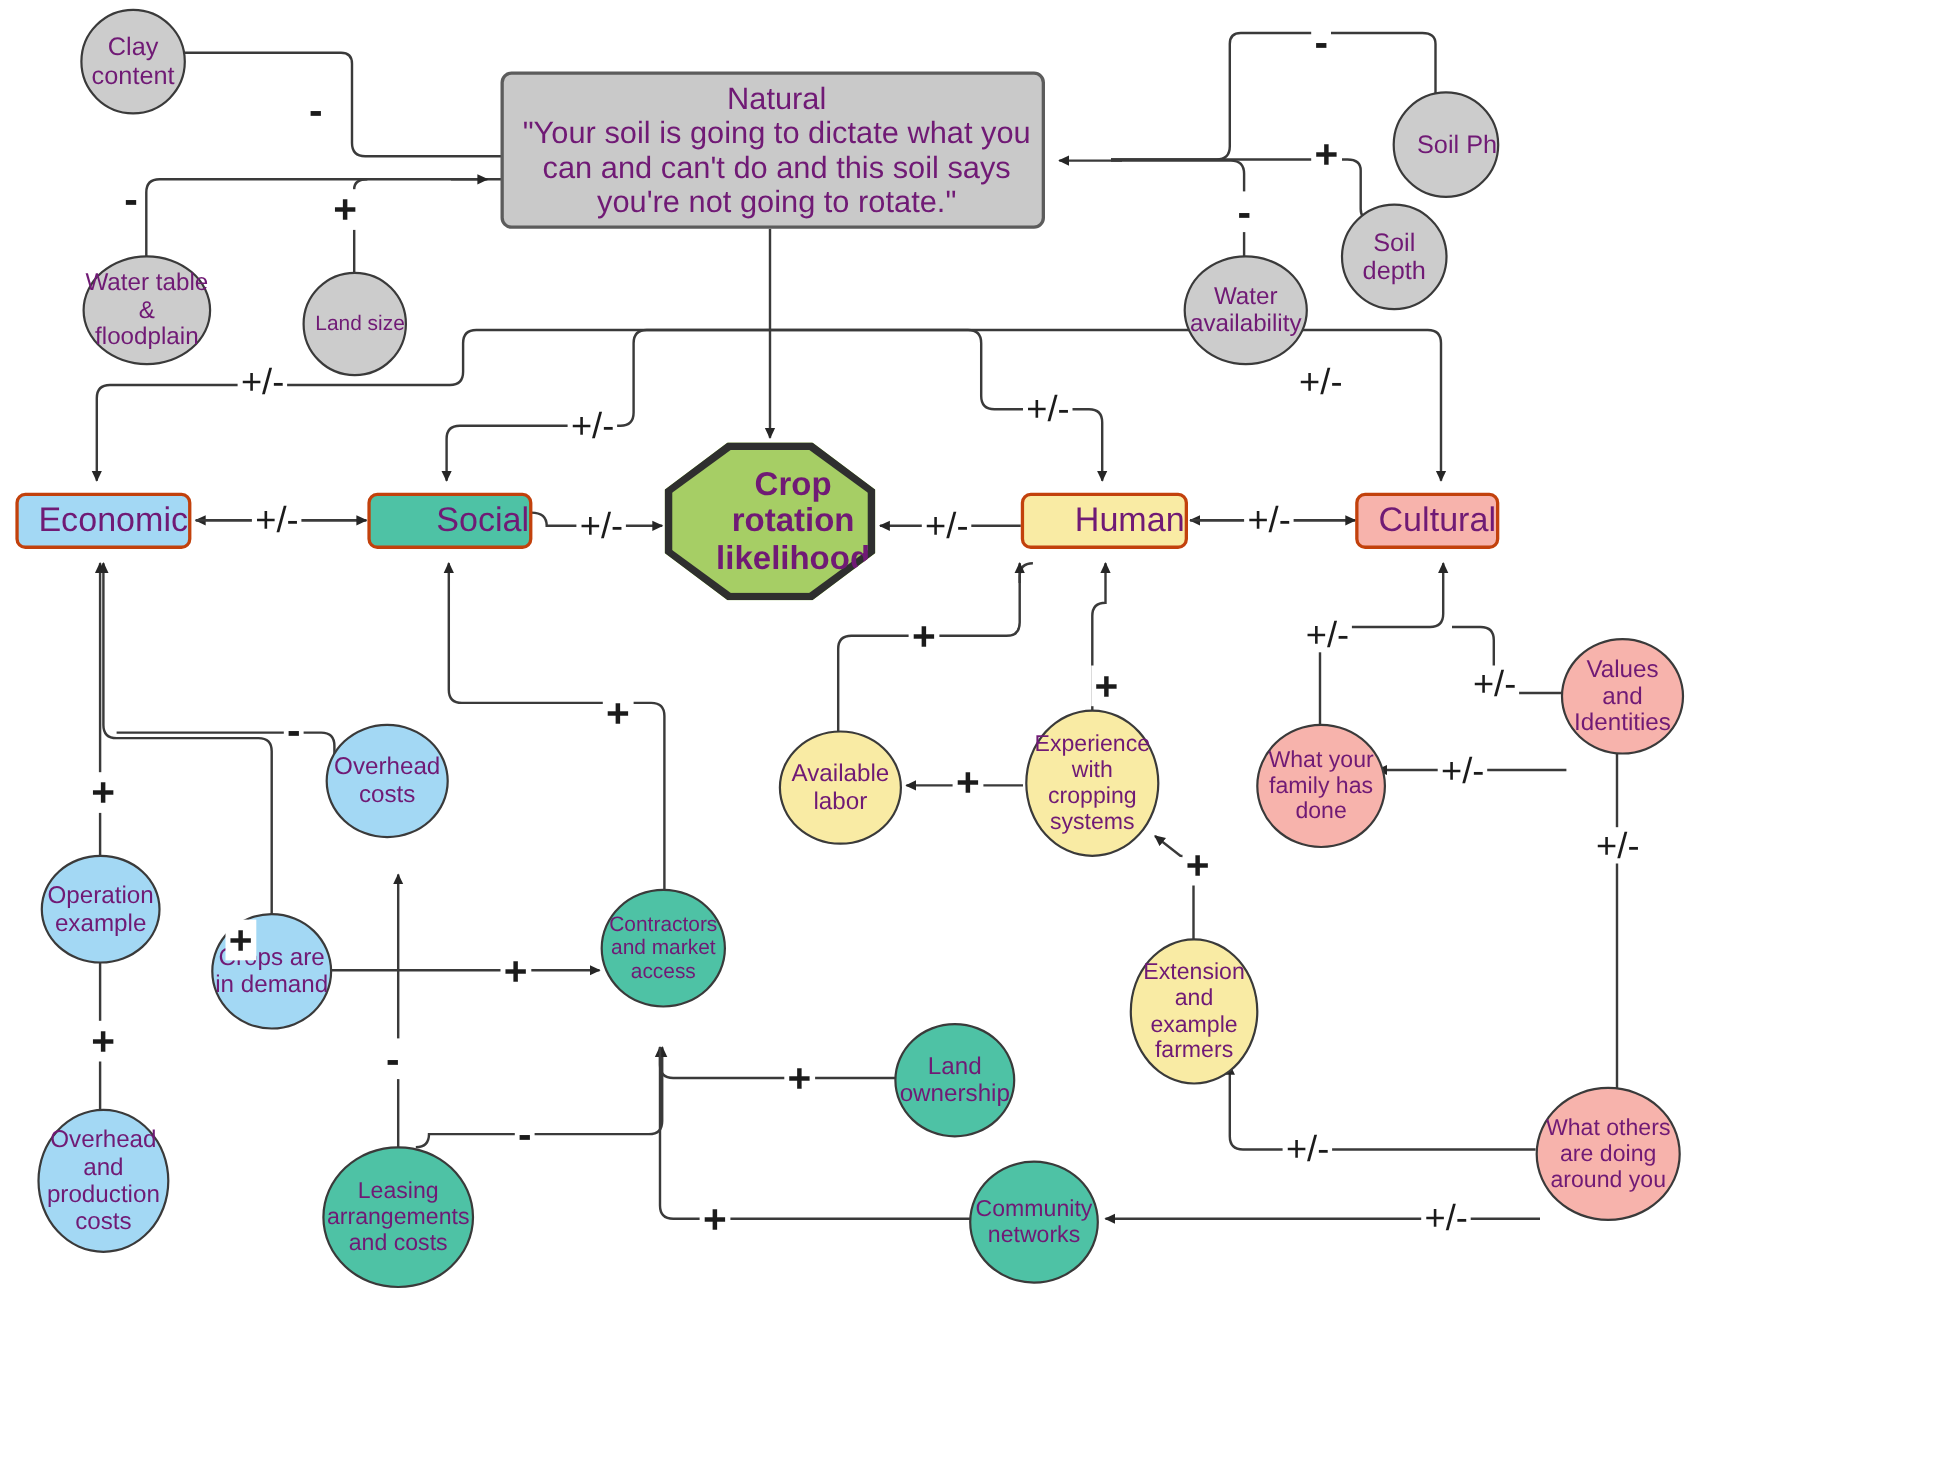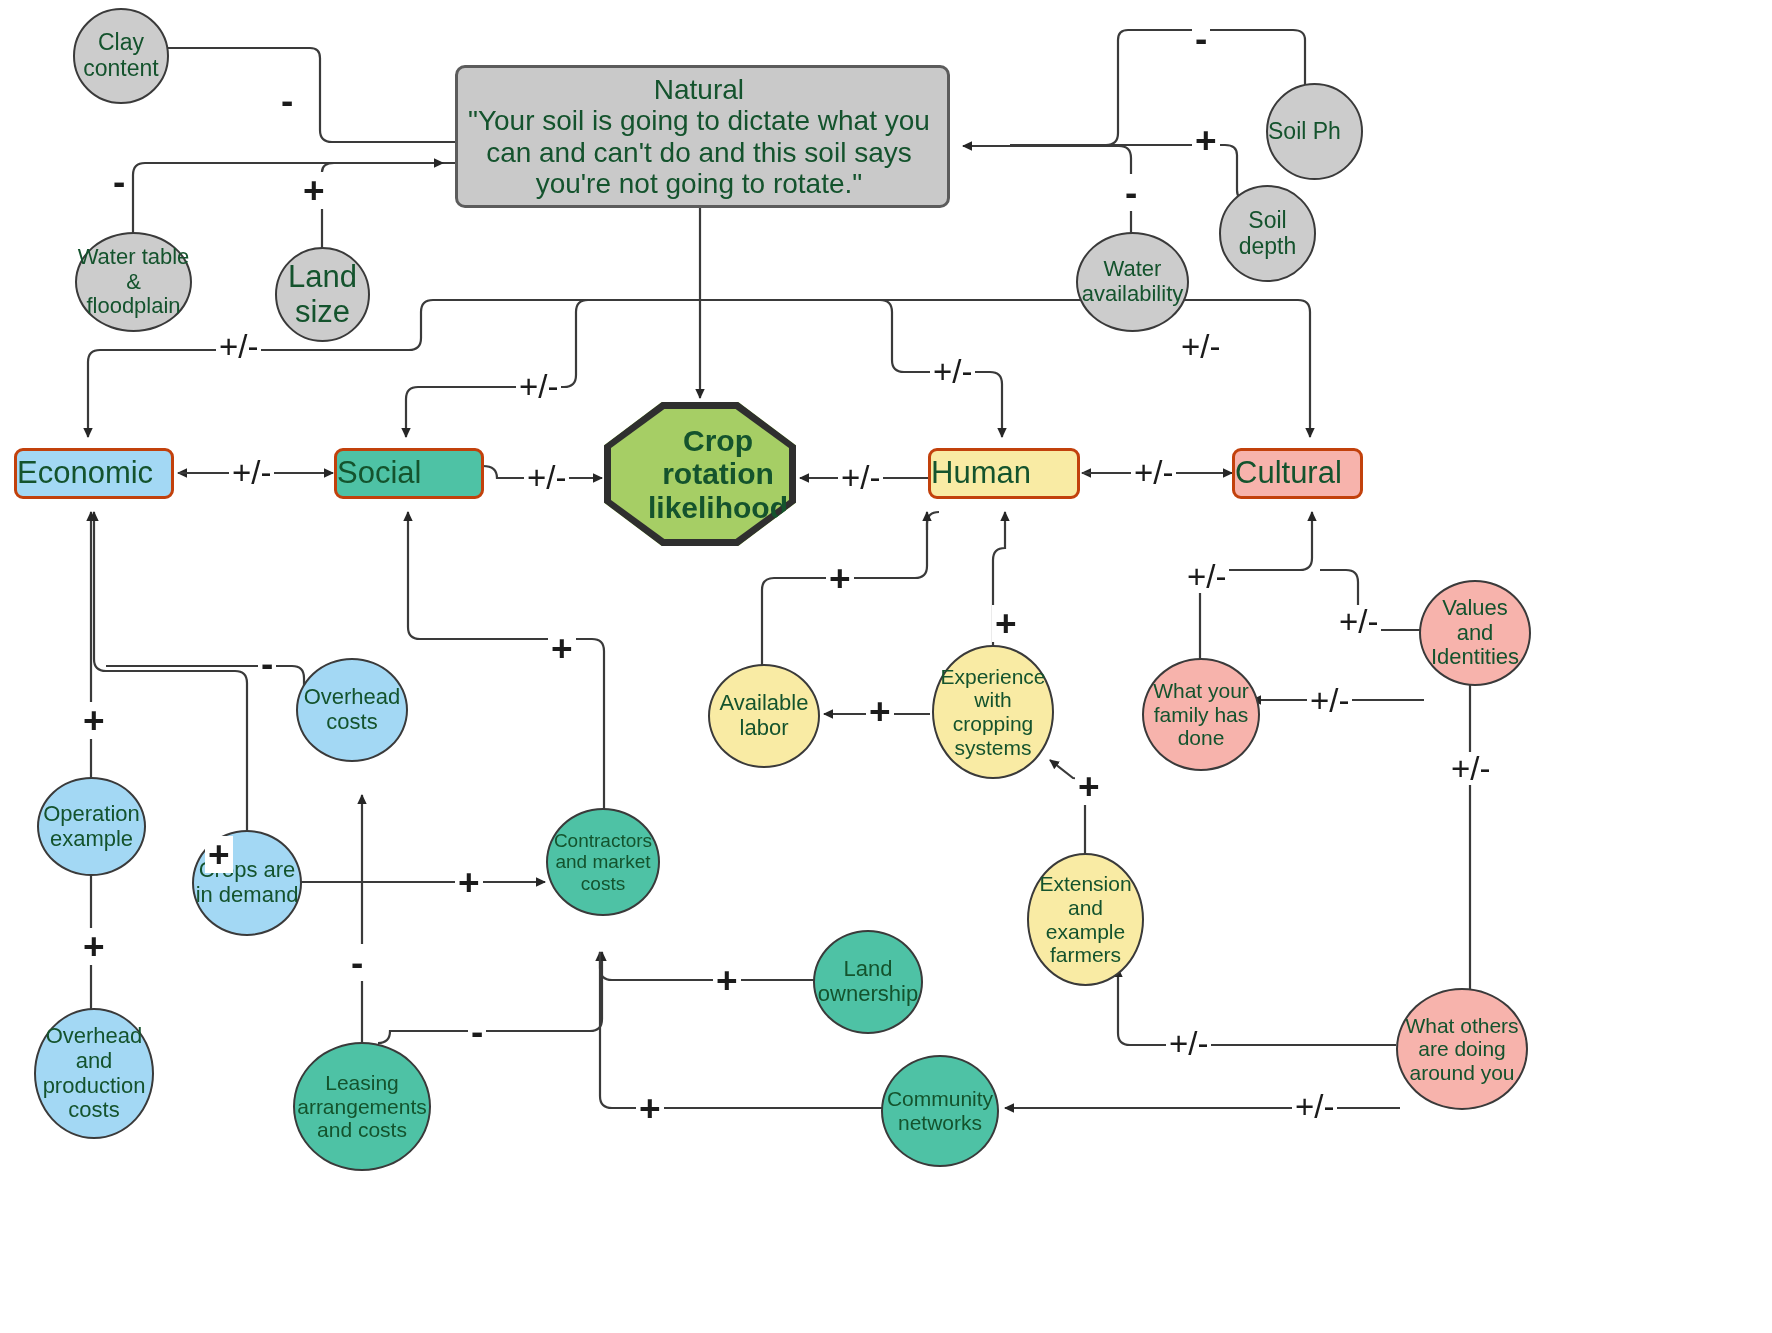--- a/index.html
+++ b/index.html
@@ -1,19 +1,19 @@
 <!DOCTYPE html>
 <html><head>
 <meta charset="utf-8">
 <style>
   html,body{margin:0;padding:0;background:#ffffff;}
   body{font-family:"Liberation Sans", sans-serif;}
   #stage{position:relative;width:1772px;height:1333px;background:#fff;overflow:hidden;}
   #edges{position:absolute;left:0;top:0;width:1772px;height:1333px;}
-  .node{position:absolute;box-sizing:border-box;display:flex;align-items:center;justify-content:flex-start;text-align:center;color:#14532d;line-height:1.12;}
+  .node{position:absolute;box-sizing:border-box;display:flex;align-items:center;justify-content:flex-end;text-align:center;color:#701a75;line-height:1.12;}
   .rect{border:3px solid #c2410c;border-radius:9px;font-size:31px;}
   .ellipse{border:2px solid #3a3a3a;border-radius:50%;}
   .octa{border:7px solid #2f2f2f;font-weight:bold;font-size:30px;}
   .natural{border:3px solid #5c5c5c;border-radius:10px;font-size:28px;padding:6px 10px;}
   .lbl{position:absolute;font-size:33px;color:#1b1b1b;font-weight:500;background:#ffffff;padding:0 3px;line-height:1;}
   .lbl.sm{font-size:37px;font-weight:600;}
 </style>
 </head>
 <body>
 
@@ -116,21 +116,21 @@
       <div>you're not going to rotate."</div>
     </div>
   </div>
 
   <div class="node ellipse" style="left:73px;top:8px;width:96px;height:96px;background:#cccccc;font-size:23px;">
     <span>Clay content</span>
   </div>
   <div class="node ellipse" style="left:75px;top:232px;width:117px;height:100px;background:#cccccc;font-size:22px;">
     <span>Water table &amp; floodplain</span>
   </div>
-  <div class="node ellipse" style="left:275px;top:247px;width:95px;height:95px;background:#cccccc;font-size:31px;">
+  <div class="node ellipse" style="left:275px;top:247px;width:95px;height:95px;background:#cccccc;font-size:19px;">
     <span>Land size</span>
   </div>
   <div class="node ellipse" style="left:1266px;top:83px;width:97px;height:97px;background:#cccccc;font-size:23px;">
     <span>Soil Ph</span>
   </div>
   <div class="node ellipse" style="left:1219px;top:185px;width:97px;height:97px;background:#cccccc;font-size:23px;">
     <span>Soil depth</span>
   </div>
   <div class="node ellipse" style="left:1076px;top:232px;width:113px;height:100px;background:#cccccc;font-size:22px;">
     <span>Water availability</span>
@@ -166,21 +166,21 @@
     <span>Overhead and production costs</span>
   </div>
   <div class="node ellipse" style="left:192px;top:830px;width:110px;height:106px;background:#a3d8f4;font-size:22px;">
     <span>Crops are in demand</span>
   </div>
   <div class="node ellipse" style="left:296px;top:658px;width:112px;height:104px;background:#a3d8f4;font-size:22px;">
     <span>Overhead costs</span>
   </div>
 
   <div class="node ellipse" style="left:546px;top:808px;width:114px;height:108px;background:#4ec2a5;font-size:19px;">
-    <span>Contractors and market costs</span>
+    <span>Contractors and market access</span>
   </div>
   <div class="node ellipse" style="left:293px;top:1042px;width:138px;height:129px;background:#4ec2a5;font-size:21px;">
     <span>Leasing arrangements and costs</span>
   </div>
   <div class="node ellipse" style="left:813px;top:930px;width:110px;height:104px;background:#4ec2a5;font-size:22px;">
     <span>Land ownership</span>
   </div>
   <div class="node ellipse" style="left:881px;top:1055px;width:118px;height:112px;background:#4ec2a5;font-size:21px;">
     <span>Community networks</span>
   </div>

